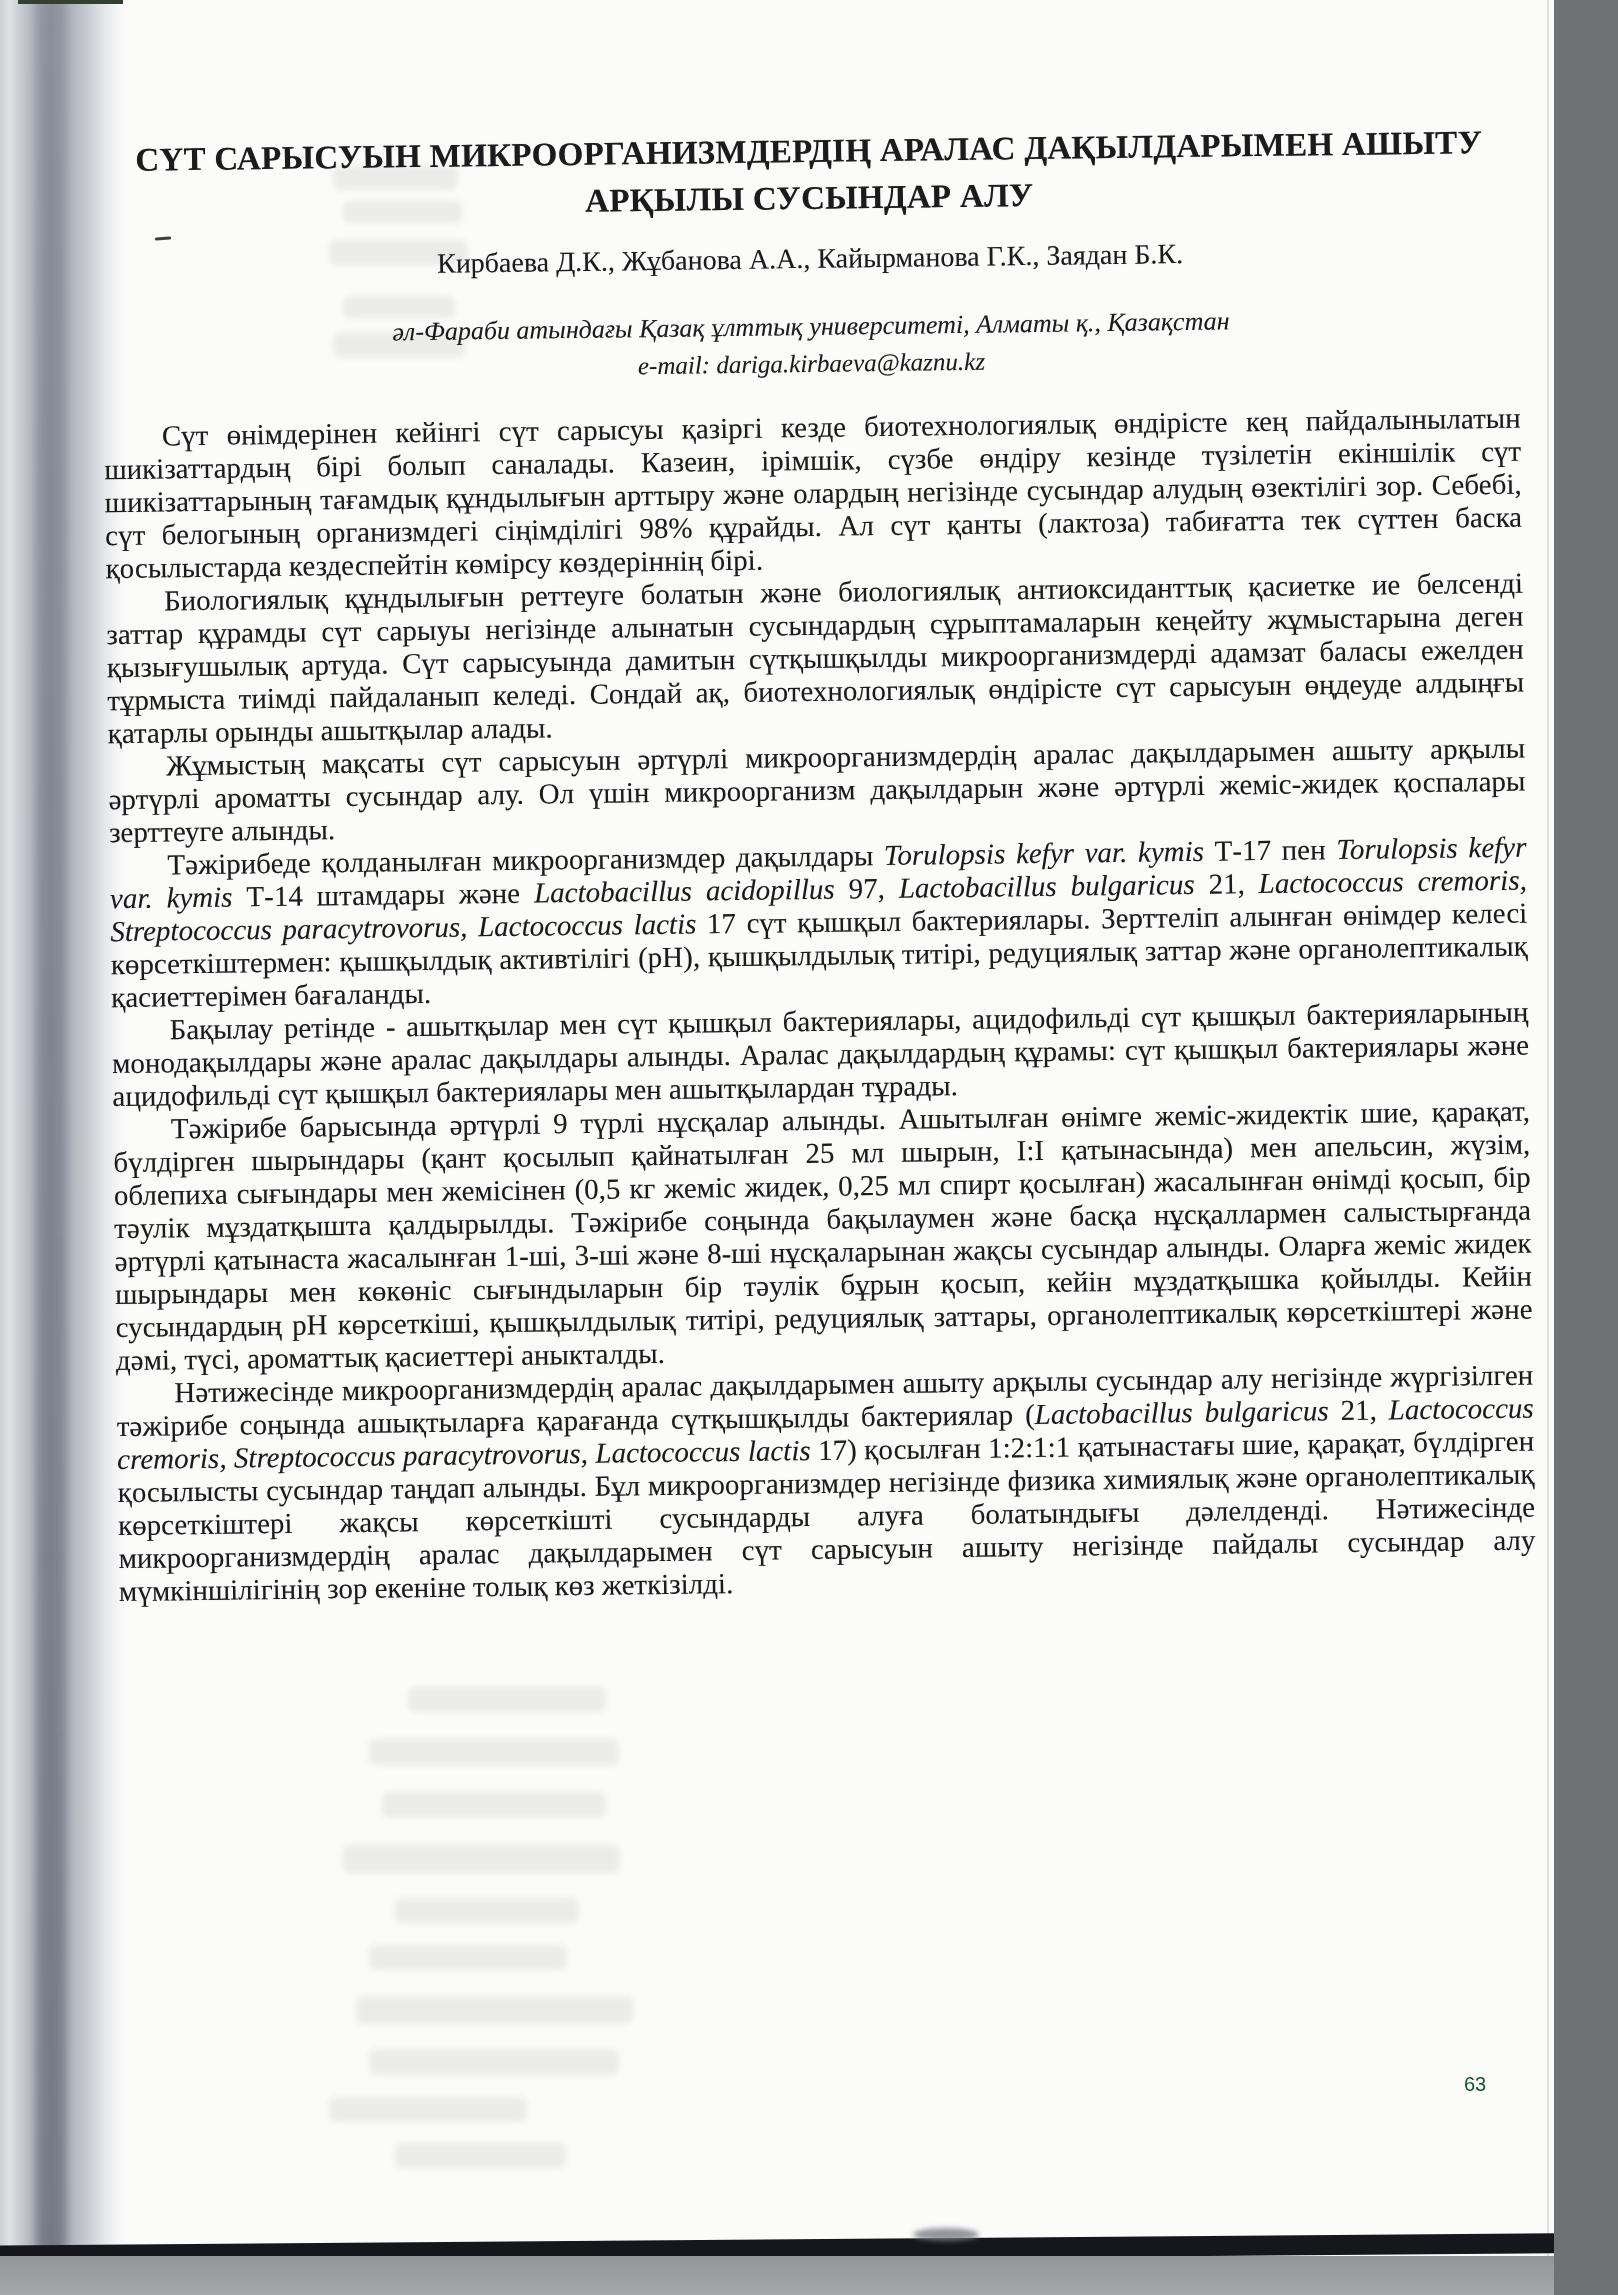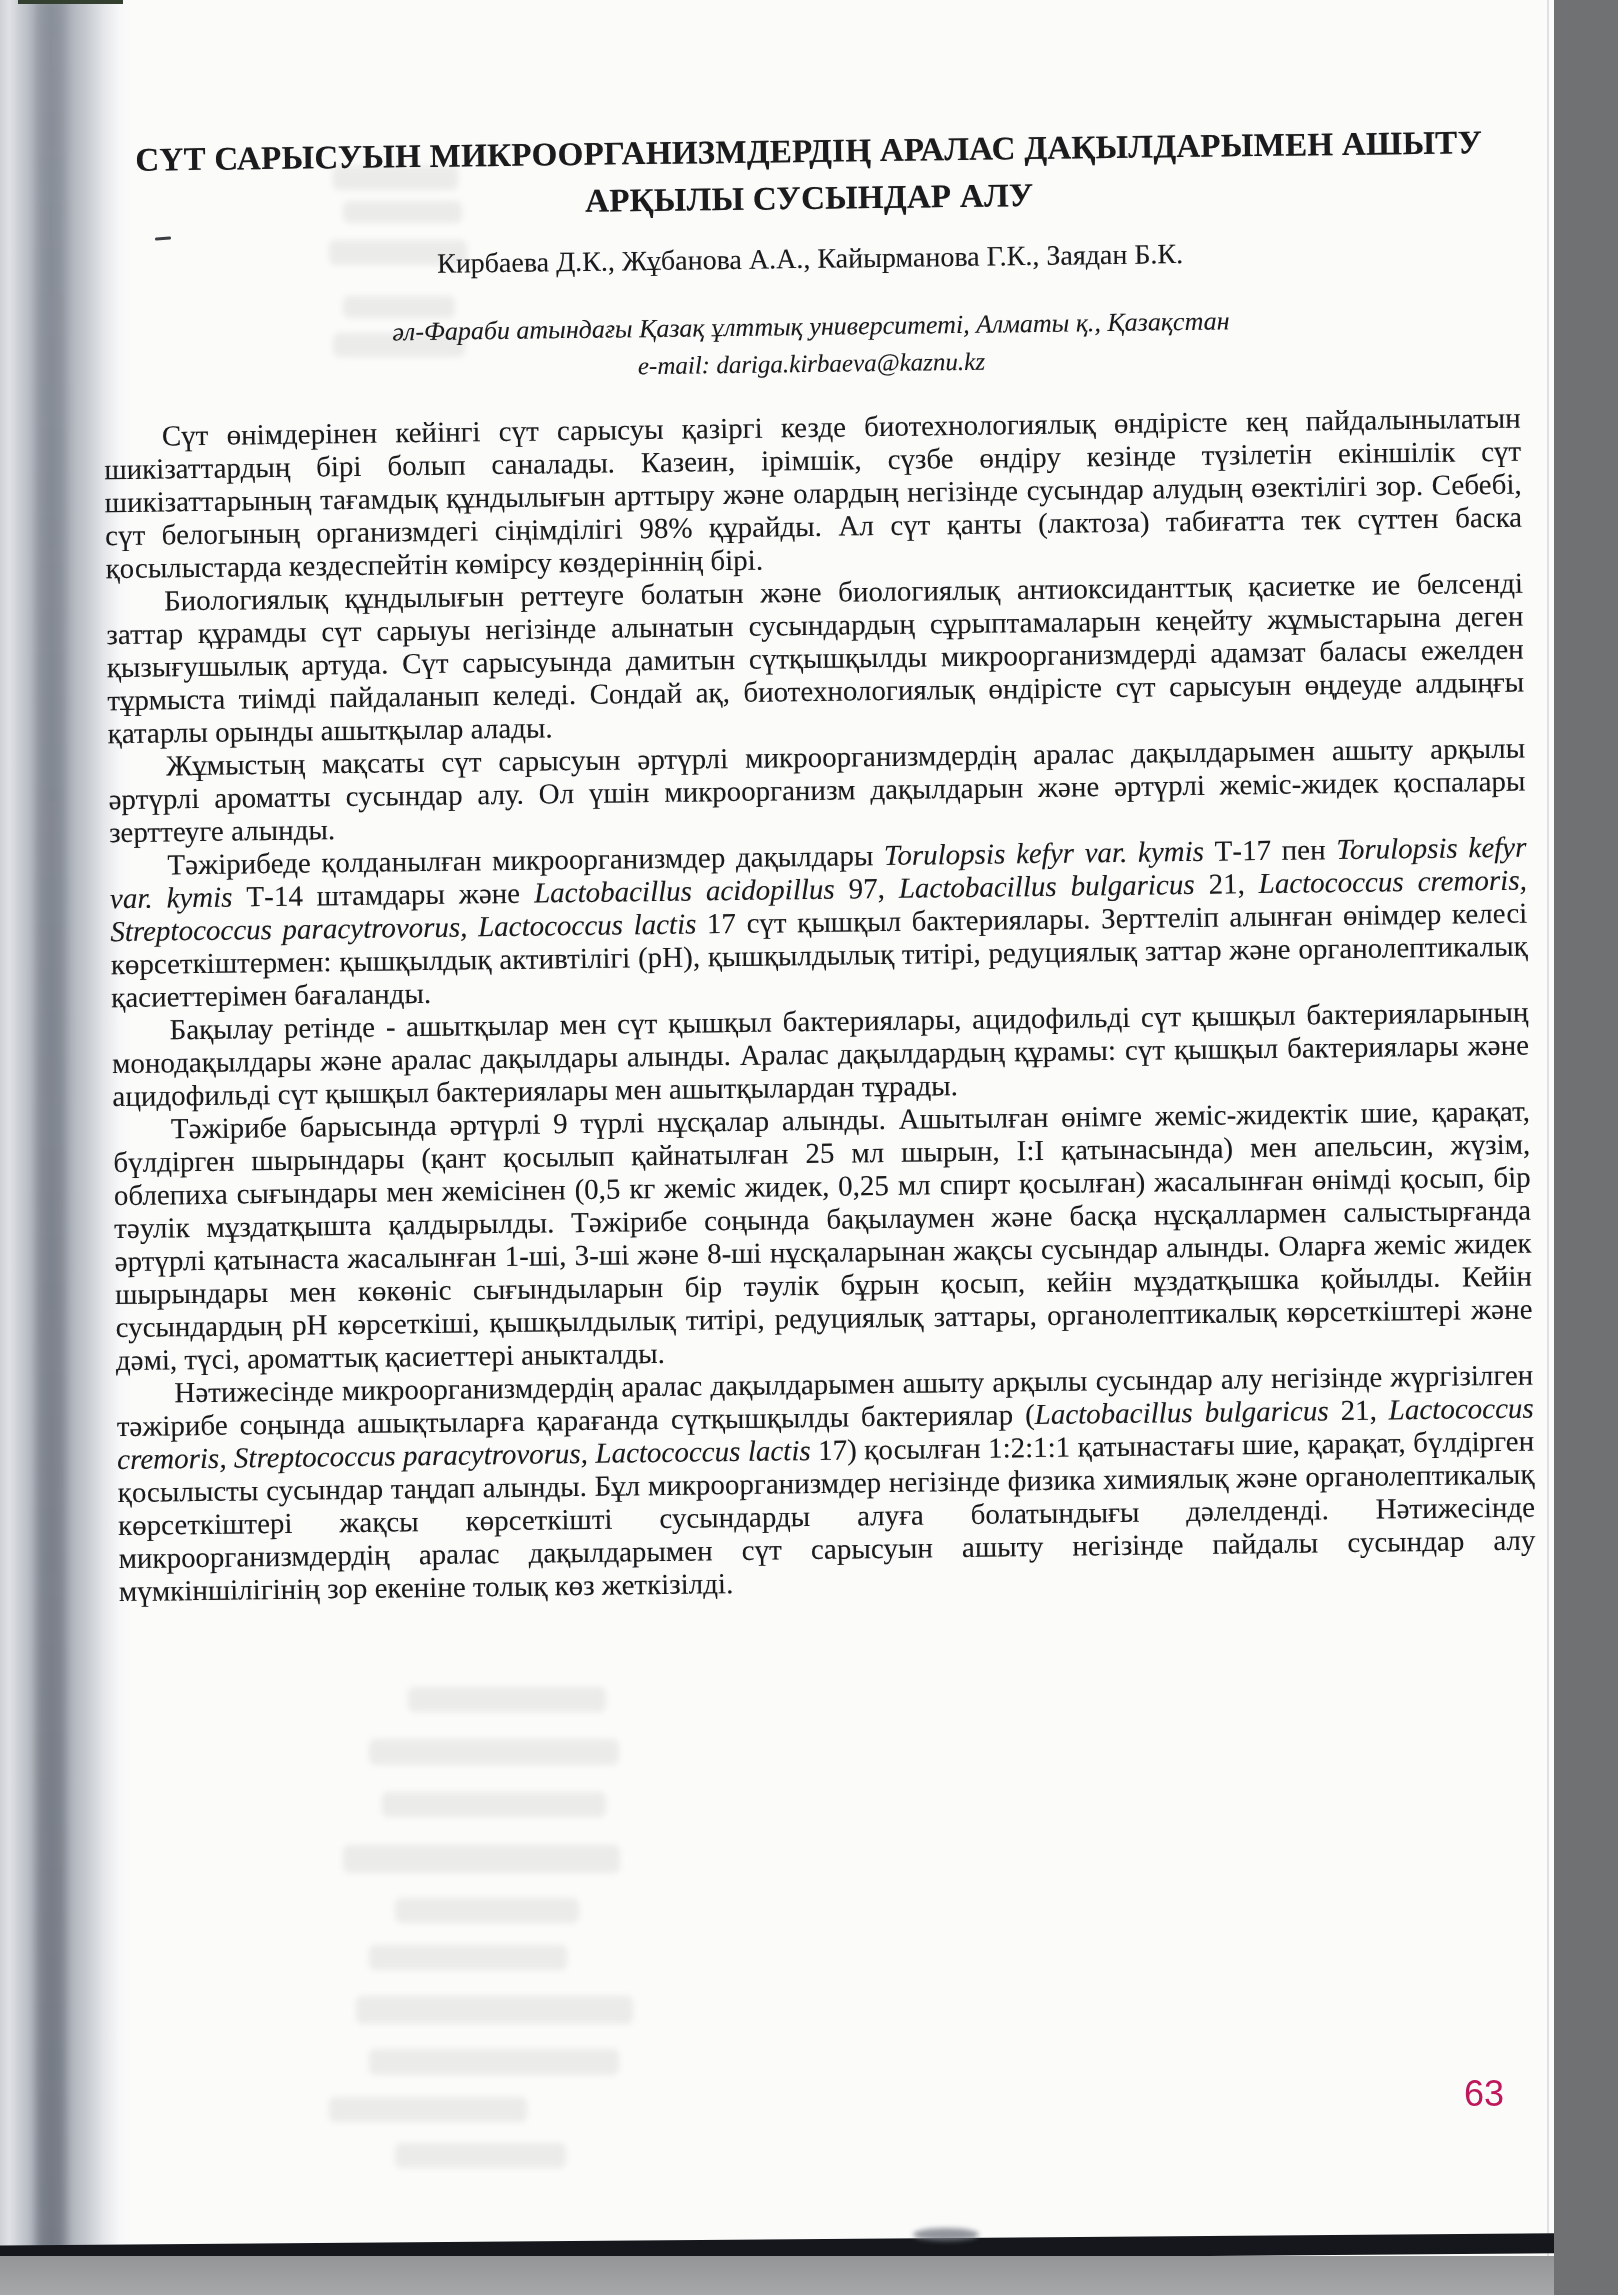--- a/index.html
+++ b/index.html
@@ -81,21 +81,21 @@
     text-align:justify;
     text-shadow:0 0 0.7px rgba(25,25,30,.35);
   }
   .body-text p.para{
     margin:0;text-indent:58px;
   }
   .body-text .it{font-style:italic;}
   .page-number{
     position:absolute;left:1464px;top:2073px;
     font-family:"Liberation Sans", sans-serif;
-    font-size:36px;color:#be185d;
+    font-size:20px;color:#14532d;
   }
   
   .ghost{
     position:absolute;
     background:rgba(148,158,148,.45);
     border-radius:6.6px;filter:blur(3.3px);opacity:.35;
   }
   .stray-dash{
     position:absolute;left:155px;top:237px;width:16px;height:3.3px;
     background:#3c3e42;transform:rotate(-4deg);border-radius:1.3px;

